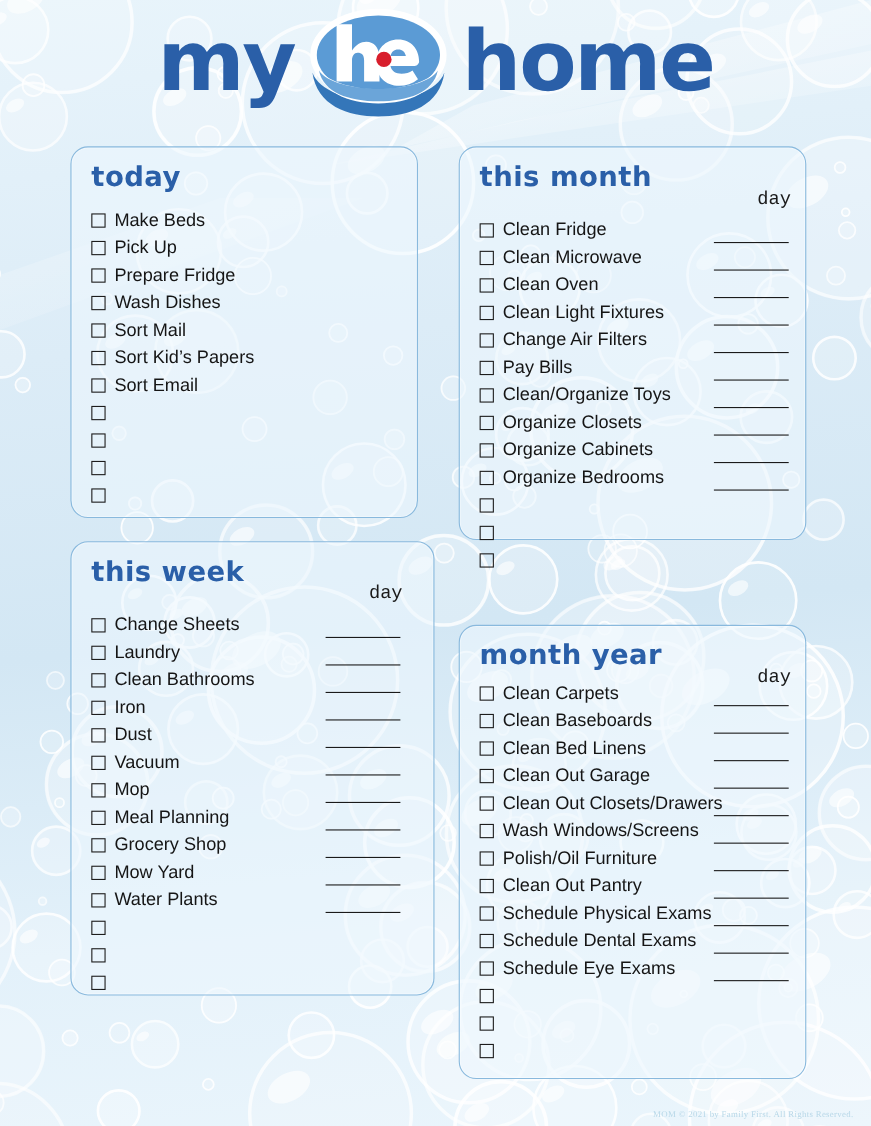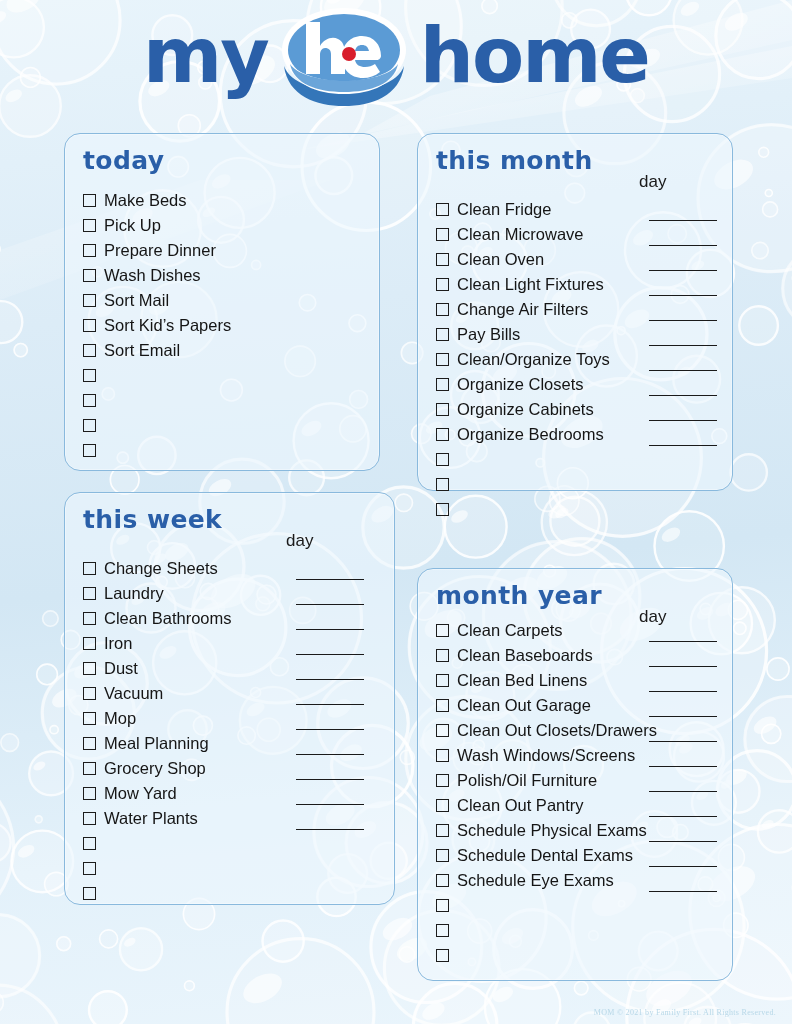--- a/index.html
+++ b/index.html
@@ -68,22 +68,22 @@
     font-weight: bold;
     font-size: 25px;
     color: #2a5fa8;
     letter-spacing: 0.4px;
     margin: 12px 0 0 18px;
   }
   .day-label {
     position: absolute;
     font-size: 17px;
     color: #1a1a1a;
-    text-align: left;
-    font-family: Liberation Sans, sans-serif;
+    text-align: right;
+    font-family: Liberation Mono, monospace;
   }
 
   .rows { margin-top: 10px; }
   .row {
     display: flex;
     align-items: center;
     height: 25px;
     padding-left: 18px;
     position: relative;
     text-align: right;
@@ -1208,21 +1208,21 @@
           <div class="row">
             <span class="cbox"></span>
             <span class="label">Make Beds</span>
           </div>
           <div class="row">
             <span class="cbox"></span>
             <span class="label">Pick Up</span>
           </div>
           <div class="row">
             <span class="cbox"></span>
-            <span class="label">Prepare Dinner</span>
+            <span class="label">Prepare Fridge</span>
           </div>
           <div class="row">
             <span class="cbox"></span>
             <span class="label">Wash Dishes</span>
           </div>
           <div class="row">
             <span class="cbox"></span>
             <span class="label">Sort Mail</span>
           </div>
           <div class="row">

